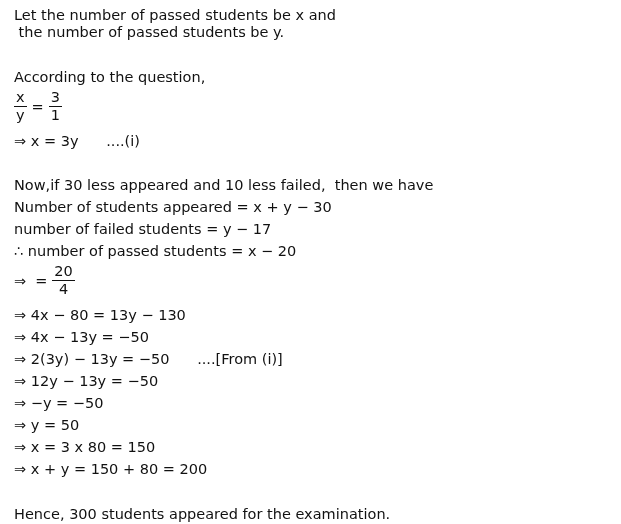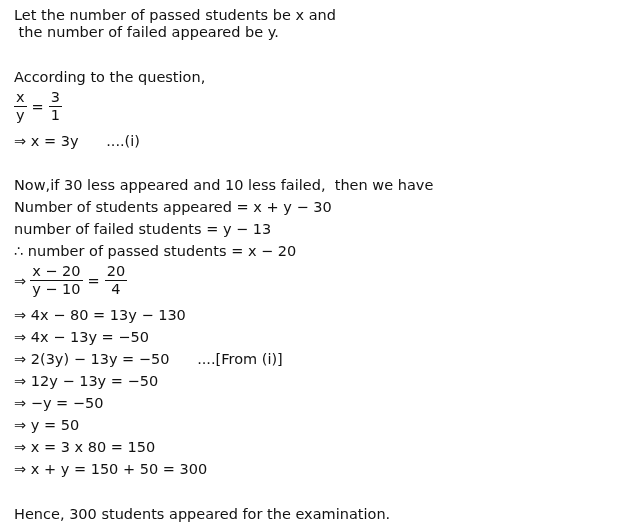--- a/index.html
+++ b/index.html
@@ -13,58 +13,54 @@
     .fr .num { border-bottom: 1px solid #111; padding: 0 2px 1px; }
     .fr .den { padding: 1px 2px 0; }
     .eq { margin: 0 5px; }
     .arrow { margin-right: 4px; }
   </style>
 </head>
 <body>
 
 <div>
   <div class="line" style="top:6px">Let the number of passed students be x and</div>
-  <div class="line" style="top:23px"> the number of failed appeared be y.</div>
+  <div class="line" style="top:23px"> the number of passed students be y.</div>
   <div class="line" style="top:68px">According to the question,</div>
 
   <div class="frac" style="top:90px">
     <span class="fr">
       <span class="num">x</span>
       <span class="den">y</span>
     </span>
     <span class="eq">=</span>
     <span class="fr">
       <span class="num">3</span>
       <span class="den">1</span>
     </span>
   </div>
 
   <div class="line" style="top:132px">⇒ x = 3y      ....(i)</div>
 
   <div class="line" style="top:176px">Now,if 30 less appeared and 10 less failed,  then we have</div>
   <div class="line" style="top:198px">Number of students appeared = x + y − 30</div>
-  <div class="line" style="top:220px">number of failed students = y − 13</div>
+  <div class="line" style="top:220px">number of failed students = y − 17</div>
   <div class="line" style="top:242px">∴ number of passed students = x − 20</div>
 
   <div class="frac" style="top:264px">
     <span class="arrow">⇒</span>
-    <span class="fr">
-      <span class="num">x − 20</span>
-      <span class="den">y − 10</span>
-    </span>
     <span class="eq">=</span>
     <span class="fr">
       <span class="num">20</span>
       <span class="den">4</span>
     </span>
   </div>
 
   <div class="line" style="top:306px">⇒ 4x − 80 = 13y − 130</div>
   <div class="line" style="top:328px">⇒ 4x − 13y = −50</div>
   <div class="line" style="top:350px">⇒ 2(3y) − 13y = −50      ....[From (i)]</div>
   <div class="line" style="top:372px">⇒ 12y − 13y = −50</div>
   <div class="line" style="top:394px">⇒ −y = −50</div>
   <div class="line" style="top:416px">⇒ y = 50</div>
   <div class="line" style="top:438px">⇒ x = 3 x 80 = 150</div>
-  <div class="line" style="top:460px">⇒ x + y = 150 + 50 = 300</div>
+  <div class="line" style="top:460px">⇒ x + y = 150 + 80 = 200</div>
 
   <div class="line" style="top:505px">Hence, 300 students appeared for the examination.</div>
 </div>
 
 </body></html>

